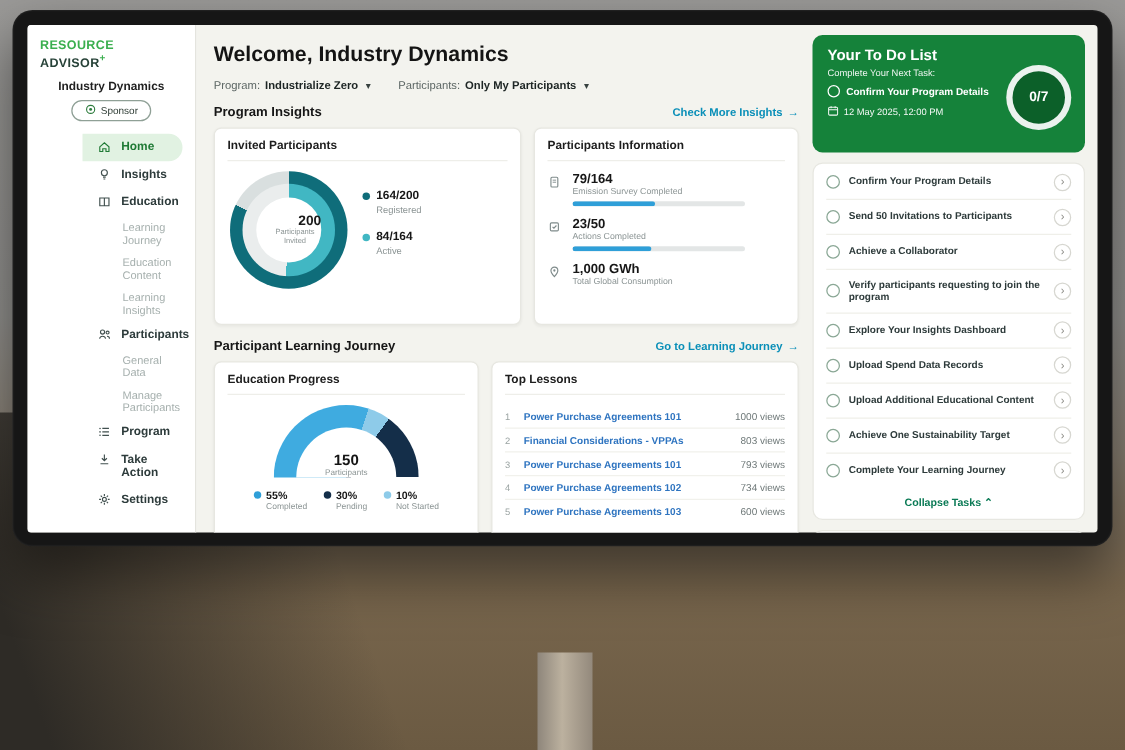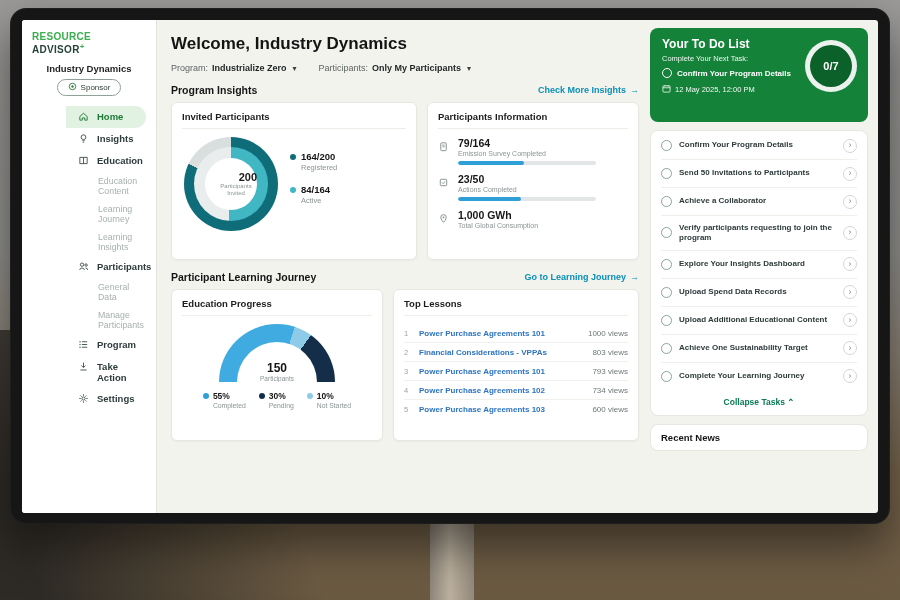--- a/index.html
+++ b/index.html
@@ -4,21 +4,21 @@
 <style>
   html, body { margin:0; padding:0; width:900px; height:600px; overflow:hidden;
     font-family:"Liberation Sans", sans-serif; }
   .stage { position:relative; width:900px; height:600px; background:#8f8e8b; }
   .backdrop { position:absolute; inset:0;
     background:linear-gradient(180deg,#9b9a98 0%,#93928f 42%,#8a8174 60%,#78664d 78%,#6b5a42 100%); }
   .shade-left { position:absolute; left:0; bottom:0; width:430px; height:270px;
     background:linear-gradient(70deg,#2e2b26 8%,rgba(46,43,38,0) 62%); }
   .stand { position:absolute; left:430px; top:522px; width:44px; height:78px;
     background:linear-gradient(90deg,#8e867b,#bcb19f 45%,#93897c); }
-  .monitor { position:absolute; left:10px; top:8px; width:880px; height:516px;
+  .monitor { position:absolute; left:10px; top:8px; width:880px; height:429px;
     background:#161616; border-radius:16px;
     box-shadow:0 22px 45px rgba(0,0,0,.5), inset 0 0 2px rgba(255,255,255,.14); }
   .screen { position:absolute; left:12px; top:12px; right:12px; bottom:11px;
     background:#f3f3ee; border-radius:3px; overflow:hidden; display:flex; }
   [data-interactable="true"] { cursor:pointer; }
 
   
   .sidebar { flex:0 0 135px; width:135px; background:#fff; border-right:1px solid #e4e4de;
     box-sizing:border-box; padding-top:9px; }
   .logo { padding:2px 10px 6px; font-size:10px; font-weight:bold; letter-spacing:.3px; }
@@ -98,21 +98,21 @@
   .l-views { font-size:8px; color:#6e7878; flex:0 0 auto; }
 
   
   .todo-green { position:relative; background:#15823a; border-radius:8px; padding:9px 12px;
     color:#fff; box-sizing:border-box; min-height:94px; }
   .todo-title { font-size:12px; font-weight:bold; }
   .todo-sub { font-size:7.5px; opacity:.92; margin-top:3px; }
   .todo-next { display:flex; align-items:center; gap:5px; font-size:8px; font-weight:bold; margin-top:5px; width:138px; }
   .cb-white { width:8px; height:8px; border:1.2px solid #fff; border-radius:50%; flex:0 0 auto; }
   .todo-due { display:flex; align-items:center; gap:4px; font-size:7.5px; margin-top:6px; opacity:.95; }
-  .todo-progress { position:absolute; right:11px; top:12px; width:52px; height:52px; border-radius:50%;
+  .todo-progress { position:absolute; right:11px; top:24px; width:52px; height:52px; border-radius:50%;
     border:5px solid rgba(255,255,255,.92); background:#0c6029; box-sizing:border-box;
     display:flex; align-items:center; justify-content:center; font-size:11px; font-weight:bold; }
 
   .task-card { background:#fff; border:1px solid #e7e7e1; border-radius:8px; margin-top:8px; padding:1px 10px 0; }
   .task-row { display:flex; align-items:center; gap:7px; padding:6.5px 0; border-bottom:1px solid #efefe9; }
   .task-cb { width:9px; height:9px; border:1.3px solid #8aa795; border-radius:50%; flex:0 0 auto; }
   .task-label { flex:1; font-size:8px; font-weight:bold; color:#2e3b3b; line-height:1.3; }
   .task-chev { width:12px; height:12px; border:1px solid #d7d7d1; border-radius:50%; flex:0 0 auto;
     display:flex; align-items:center; justify-content:center; color:#8b8b86; font-size:9px; line-height:1; }
   .collapse { text-align:center; padding:7px 0 8px; font-size:8.5px; font-weight:bold; color:#0a7a55; }
@@ -166,24 +166,24 @@
           </div>
           <div class="nav-item" data-interactable="true">
             <span class="nav-icon" data-interactable="false">
               <svg viewBox="0 0 12 12">
                   <path d="M2 2.6 H10 V9.4 H2 Z M6 2.6 V9.4" fill="none" stroke="currentColor"></path>
                 </svg>
             </span>
             <span data-interactable="false">Education</span>
           </div>
           <div class="nav-item sub" data-interactable="true">
+            <span data-interactable="false">Learning Journey</span>
+          </div>
+          <div class="nav-item sub" data-interactable="true">
             <span data-interactable="false">Education Content</span>
-          </div>
-          <div class="nav-item sub" data-interactable="true">
-            <span data-interactable="false">Learning Journey</span>
           </div>
           <div class="nav-item sub" data-interactable="true">
             <span data-interactable="false">Learning Insights</span>
           </div>
           <div class="nav-item" data-interactable="true">
             <span class="nav-icon" data-interactable="false">
               <svg viewBox="0 0 12 12">
                   <circle cx="4.4" cy="4" r="1.8" fill="none" stroke="currentColor"></circle>
                   <path d="M1.8 9.8 a2.7 2.7 0 0 1 5.3 0" fill="none" stroke="currentColor"></path>
                   <circle cx="8.8" cy="4.4" r="1.3" fill="none" stroke="currentColor"></circle>

